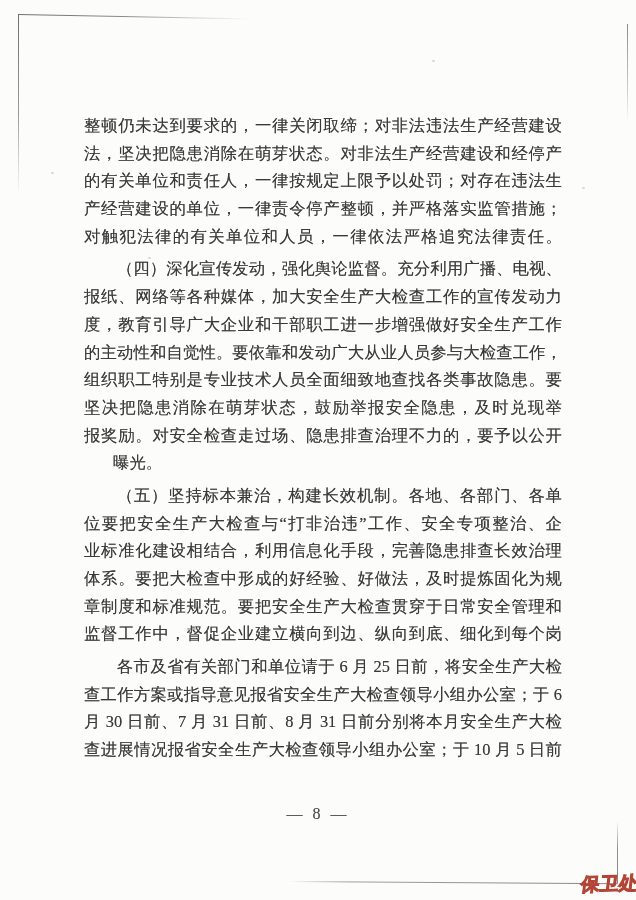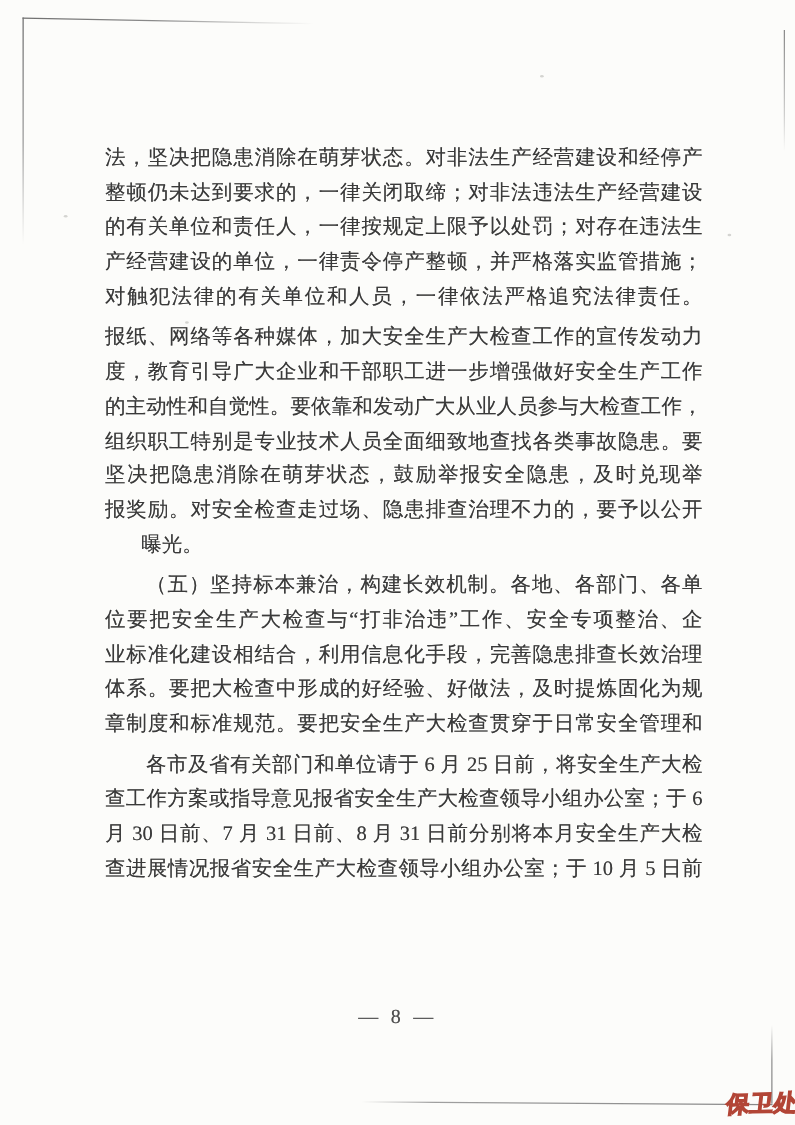--- a/index.html
+++ b/index.html
@@ -70,41 +70,43 @@
   <div class="scanline l-bot-h"></div>
   <div class="scanline l-bot-v"></div>
 
   <div class="speck" style="left:432px;top:60px;"></div>
   <div class="speck" style="left:51px;top:172px;"></div>
   <div class="speck" style="left:148px;top:257px;"></div>
   <div class="speck" style="left:582px;top:187px;"></div>
 
   <div class="doc-body">
       <div class="para">
+        <div class="line">整顿仍未达到要求的，一律关闭取缔；对非法违法生产经营建设</div>
         <div class="line">法，坚决把隐患消除在萌芽状态。对非法生产经营建设和经停产</div>
-        <div class="line">整顿仍未达到要求的，一律关闭取缔；对非法违法生产经营建设</div>
         <div class="line">的有关单位和责任人，一律按规定上限予以处罚；对存在违法生</div>
         <div class="line">产经营建设的单位，一律责令停产整顿，并严格落实监管措施；</div>
         <div class="line">对触犯法律的有关单位和人员，一律依法严格追究法律责任。</div>
       </div>
       <div class="para">
+        <div class="line first">（四）深化宣传发动，强化舆论监督。充分利用广播、电视、</div>
         <div class="line">报纸、网络等各种媒体，加大安全生产大检查工作的宣传发动力</div>
         <div class="line">度，教育引导广大企业和干部职工进一步增强做好安全生产工作</div>
         <div class="line">的主动性和自觉性。要依靠和发动广大从业人员参与大检查工作，</div>
         <div class="line">组织职工特别是专业技术人员全面细致地查找各类事故隐患。要</div>
         <div class="line">坚决把隐患消除在萌芽状态，鼓励举报安全隐患，及时兑现举</div>
         <div class="line">报奖励。对安全检查走过场、隐患排查治理不力的，要予以公开</div>
         <div class="line end">曝光。</div>
       </div>
       <div class="para">
         <div class="line first">（五）坚持标本兼治，构建长效机制。各地、各部门、各单</div>
         <div class="line">位要把安全生产大检查与“打非治违”工作、安全专项整治、企</div>
         <div class="line">业标准化建设相结合，利用信息化手段，完善隐患排查长效治理</div>
         <div class="line">体系。要把大检查中形成的好经验、好做法，及时提炼固化为规</div>
         <div class="line">章制度和标准规范。要把安全生产大检查贯穿于日常安全管理和</div>
+        <div class="line">监督工作中，督促企业建立横向到边、纵向到底、细化到每个岗</div>
       </div>
       <div class="para">
         <div class="line first">各市及省有关部门和单位请于 6 月 25 日前，将安全生产大检</div>
         <div class="line">查工作方案或指导意见报省安全生产大检查领导小组办公室；于 6</div>
         <div class="line">月 30 日前、7 月 31 日前、8 月 31 日前分别将本月安全生产大检</div>
         <div class="line">查进展情况报省安全生产大检查领导小组办公室；于 10 月 5 日前</div>
       </div>
     </div>
 
   <div class="page-number">— 8 —</div>

